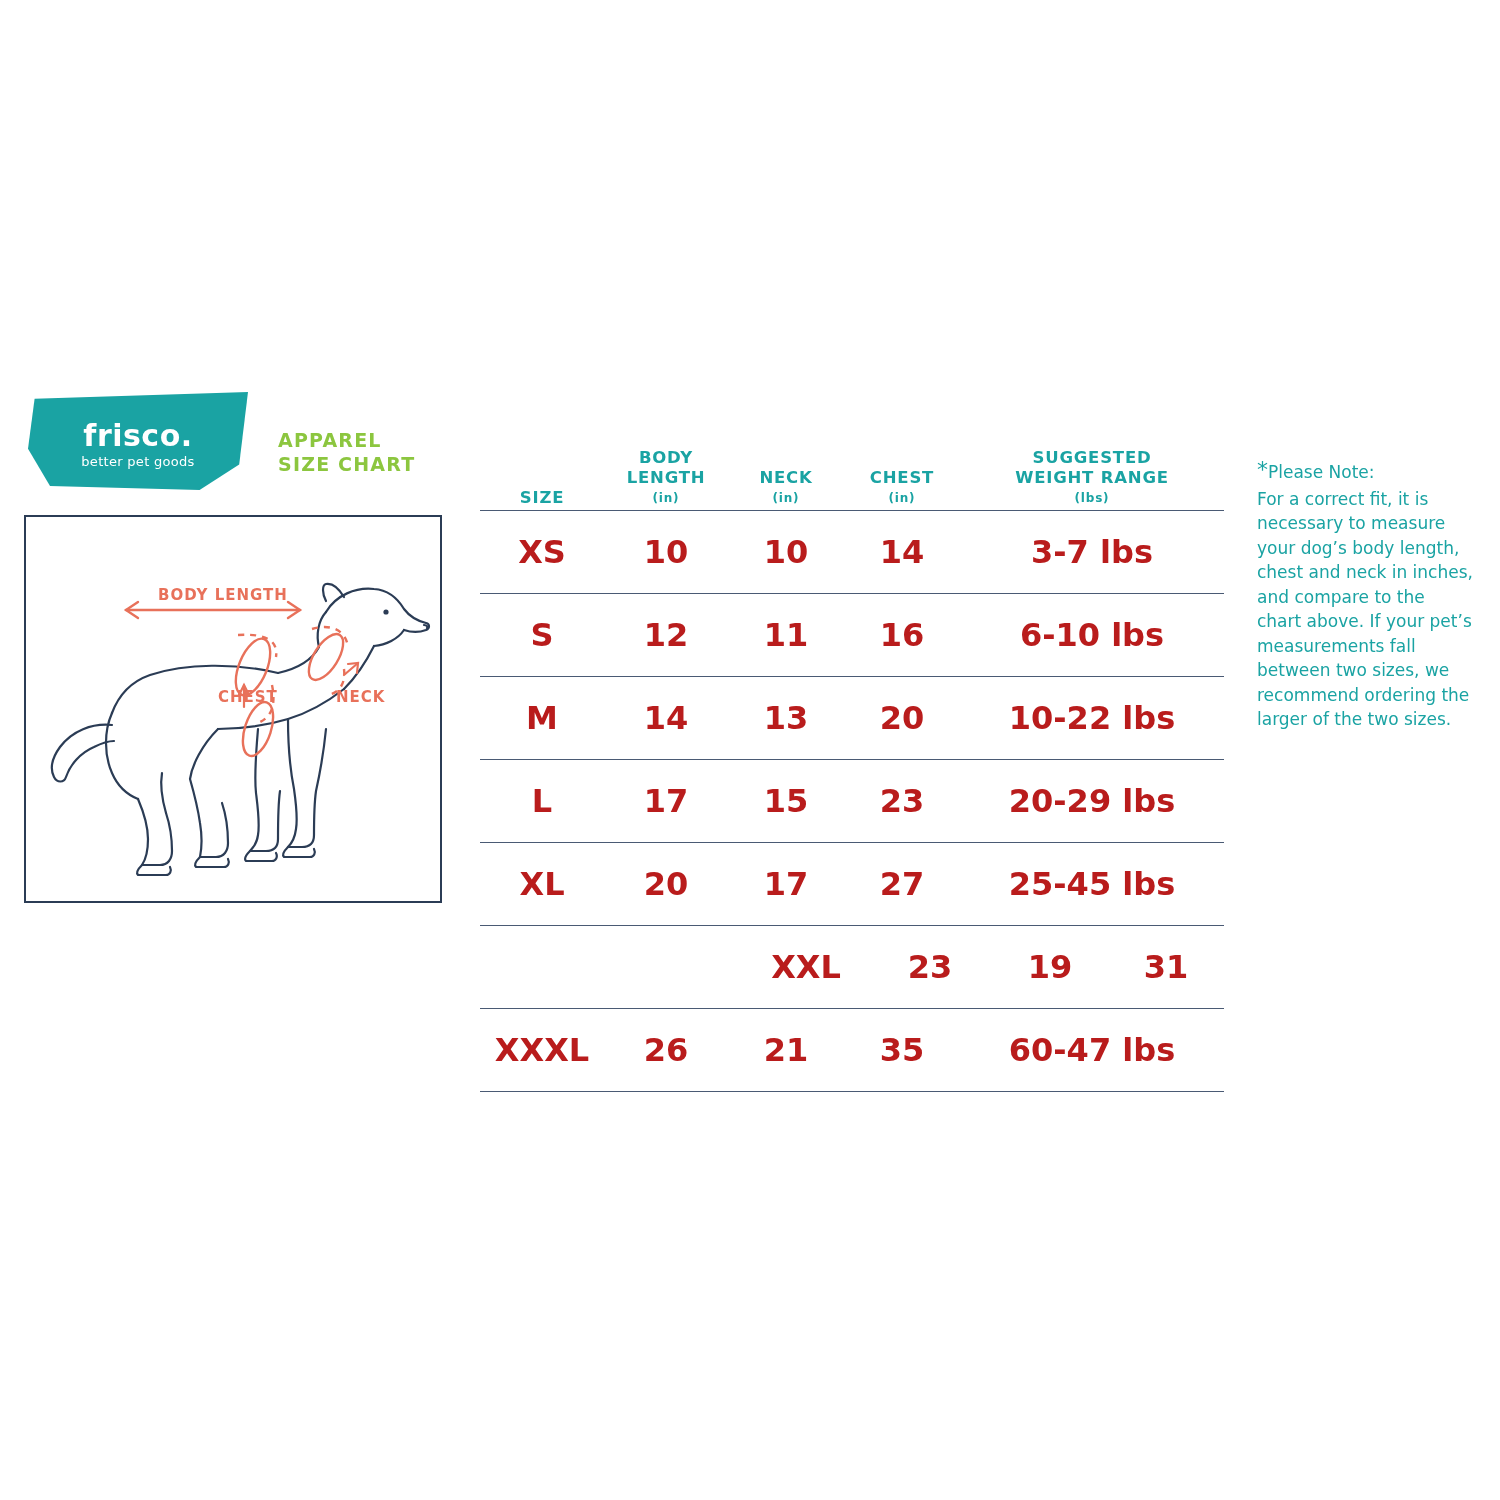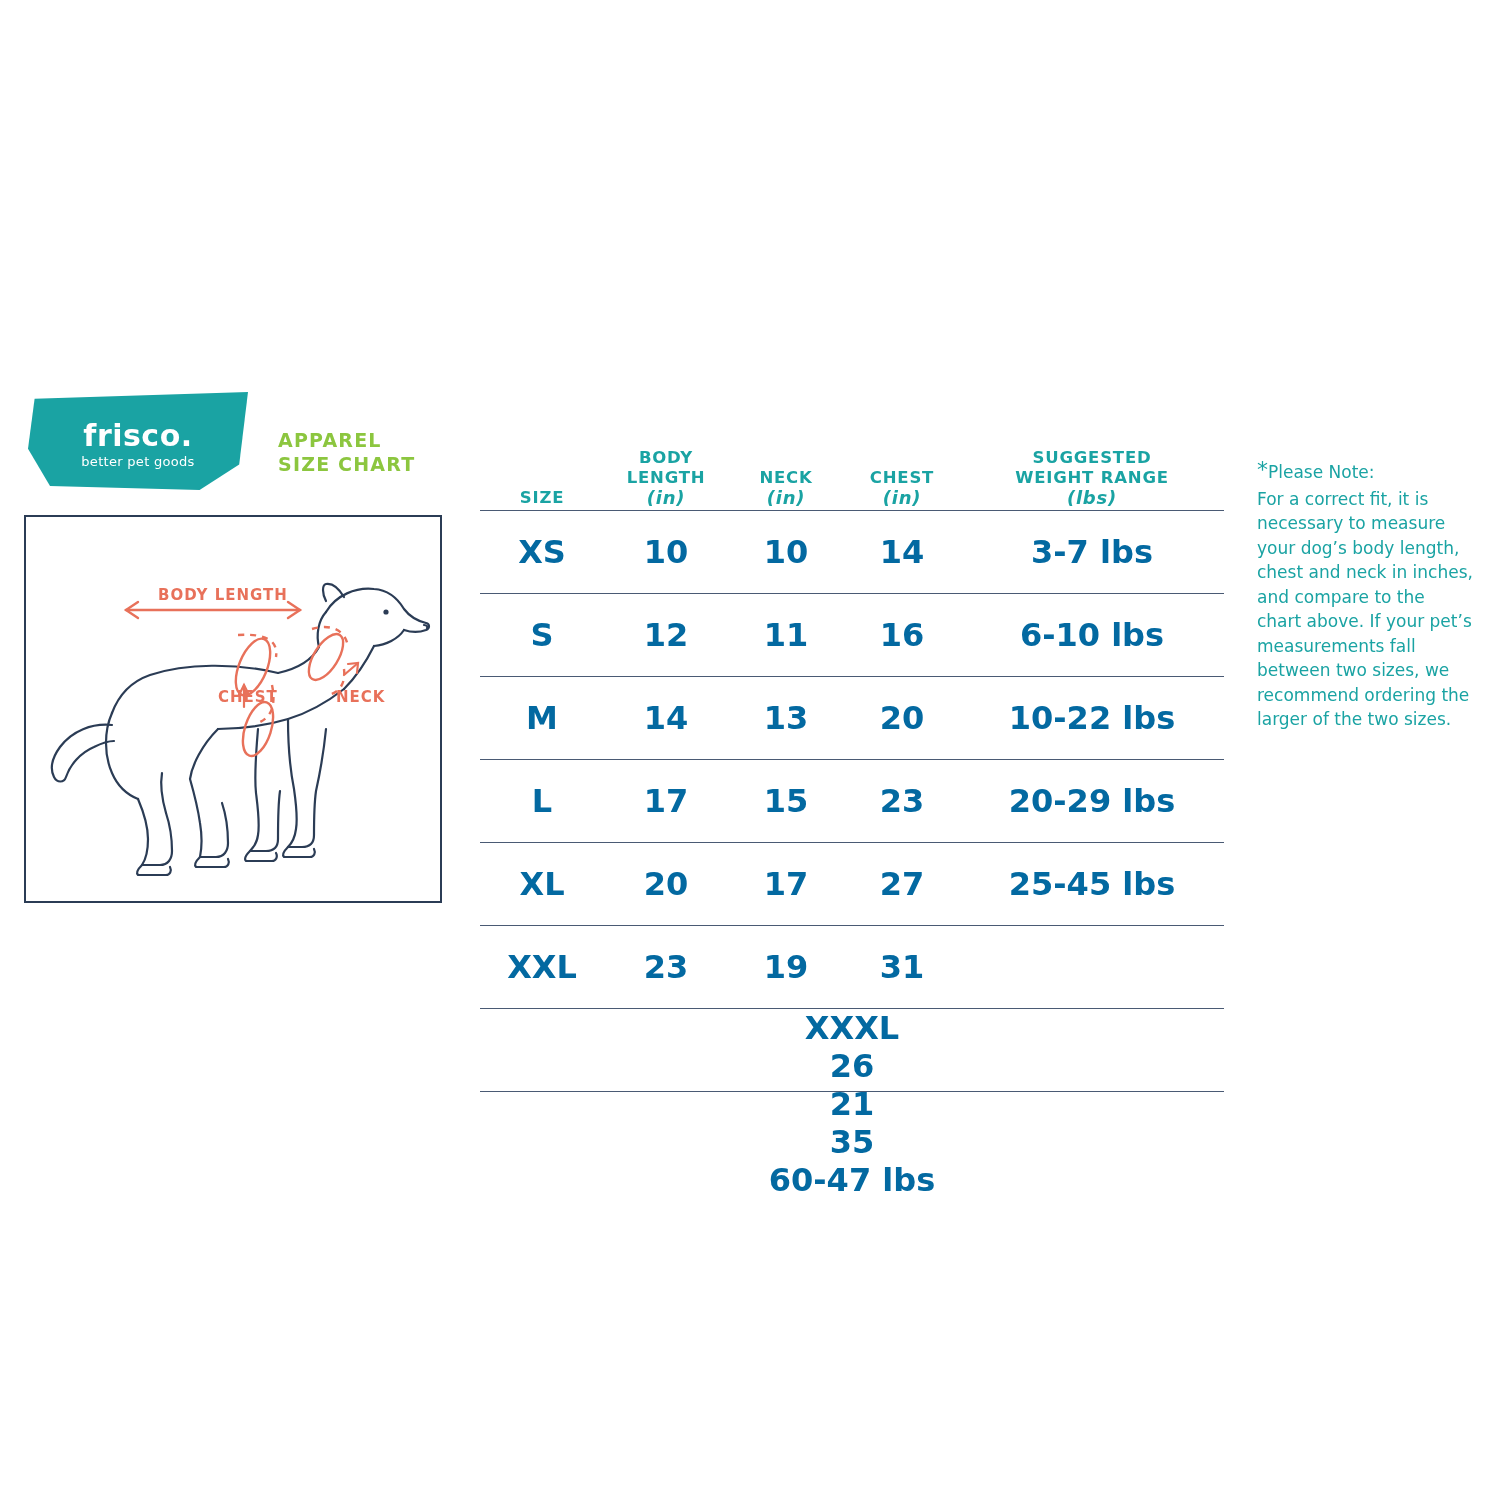--- a/index.html
+++ b/index.html
@@ -91,32 +91,33 @@
     display: flex;
     align-items: flex-end;
     height: 82px;
     color: #1aa3a3;
     font-weight: bold;
     font-size: 16.5px;
     letter-spacing: 0.8px;
     text-align: center;
   }
   .t-head .col { line-height: 20px; padding-bottom: 2px; text-align: center; }
-  .t-head .unit { font-weight: bold; font-size: 18px; font-style: italic; }
+  .t-head .unit { font-weight: bold; font-size: 12px; }
   .row {
     display: flex;
     align-items: center;
     height: 82px;
     border-top: 1.5px solid #4a5a74;
-    color: #0369a1;
+    color: #b91c1c;
     font-weight: bold;
     font-size: 32px;
     text-align: center;
-  }
-  .row.last { border-bottom: 1.5px solid #4a5a74; flex-direction: column; }
+    justify-content: flex-end;
+  }
+  .row.last { border-bottom: 1.5px solid #4a5a74; }
   .col-size   { width: 124px; }
   .col-body   { width: 124px; }
   .col-neck   { width: 116px; }
   .col-chest  { width: 116px; }
   .col-weight { width: 264px; }
 
   
   .note {
     position: absolute;
     left: 1255px;

